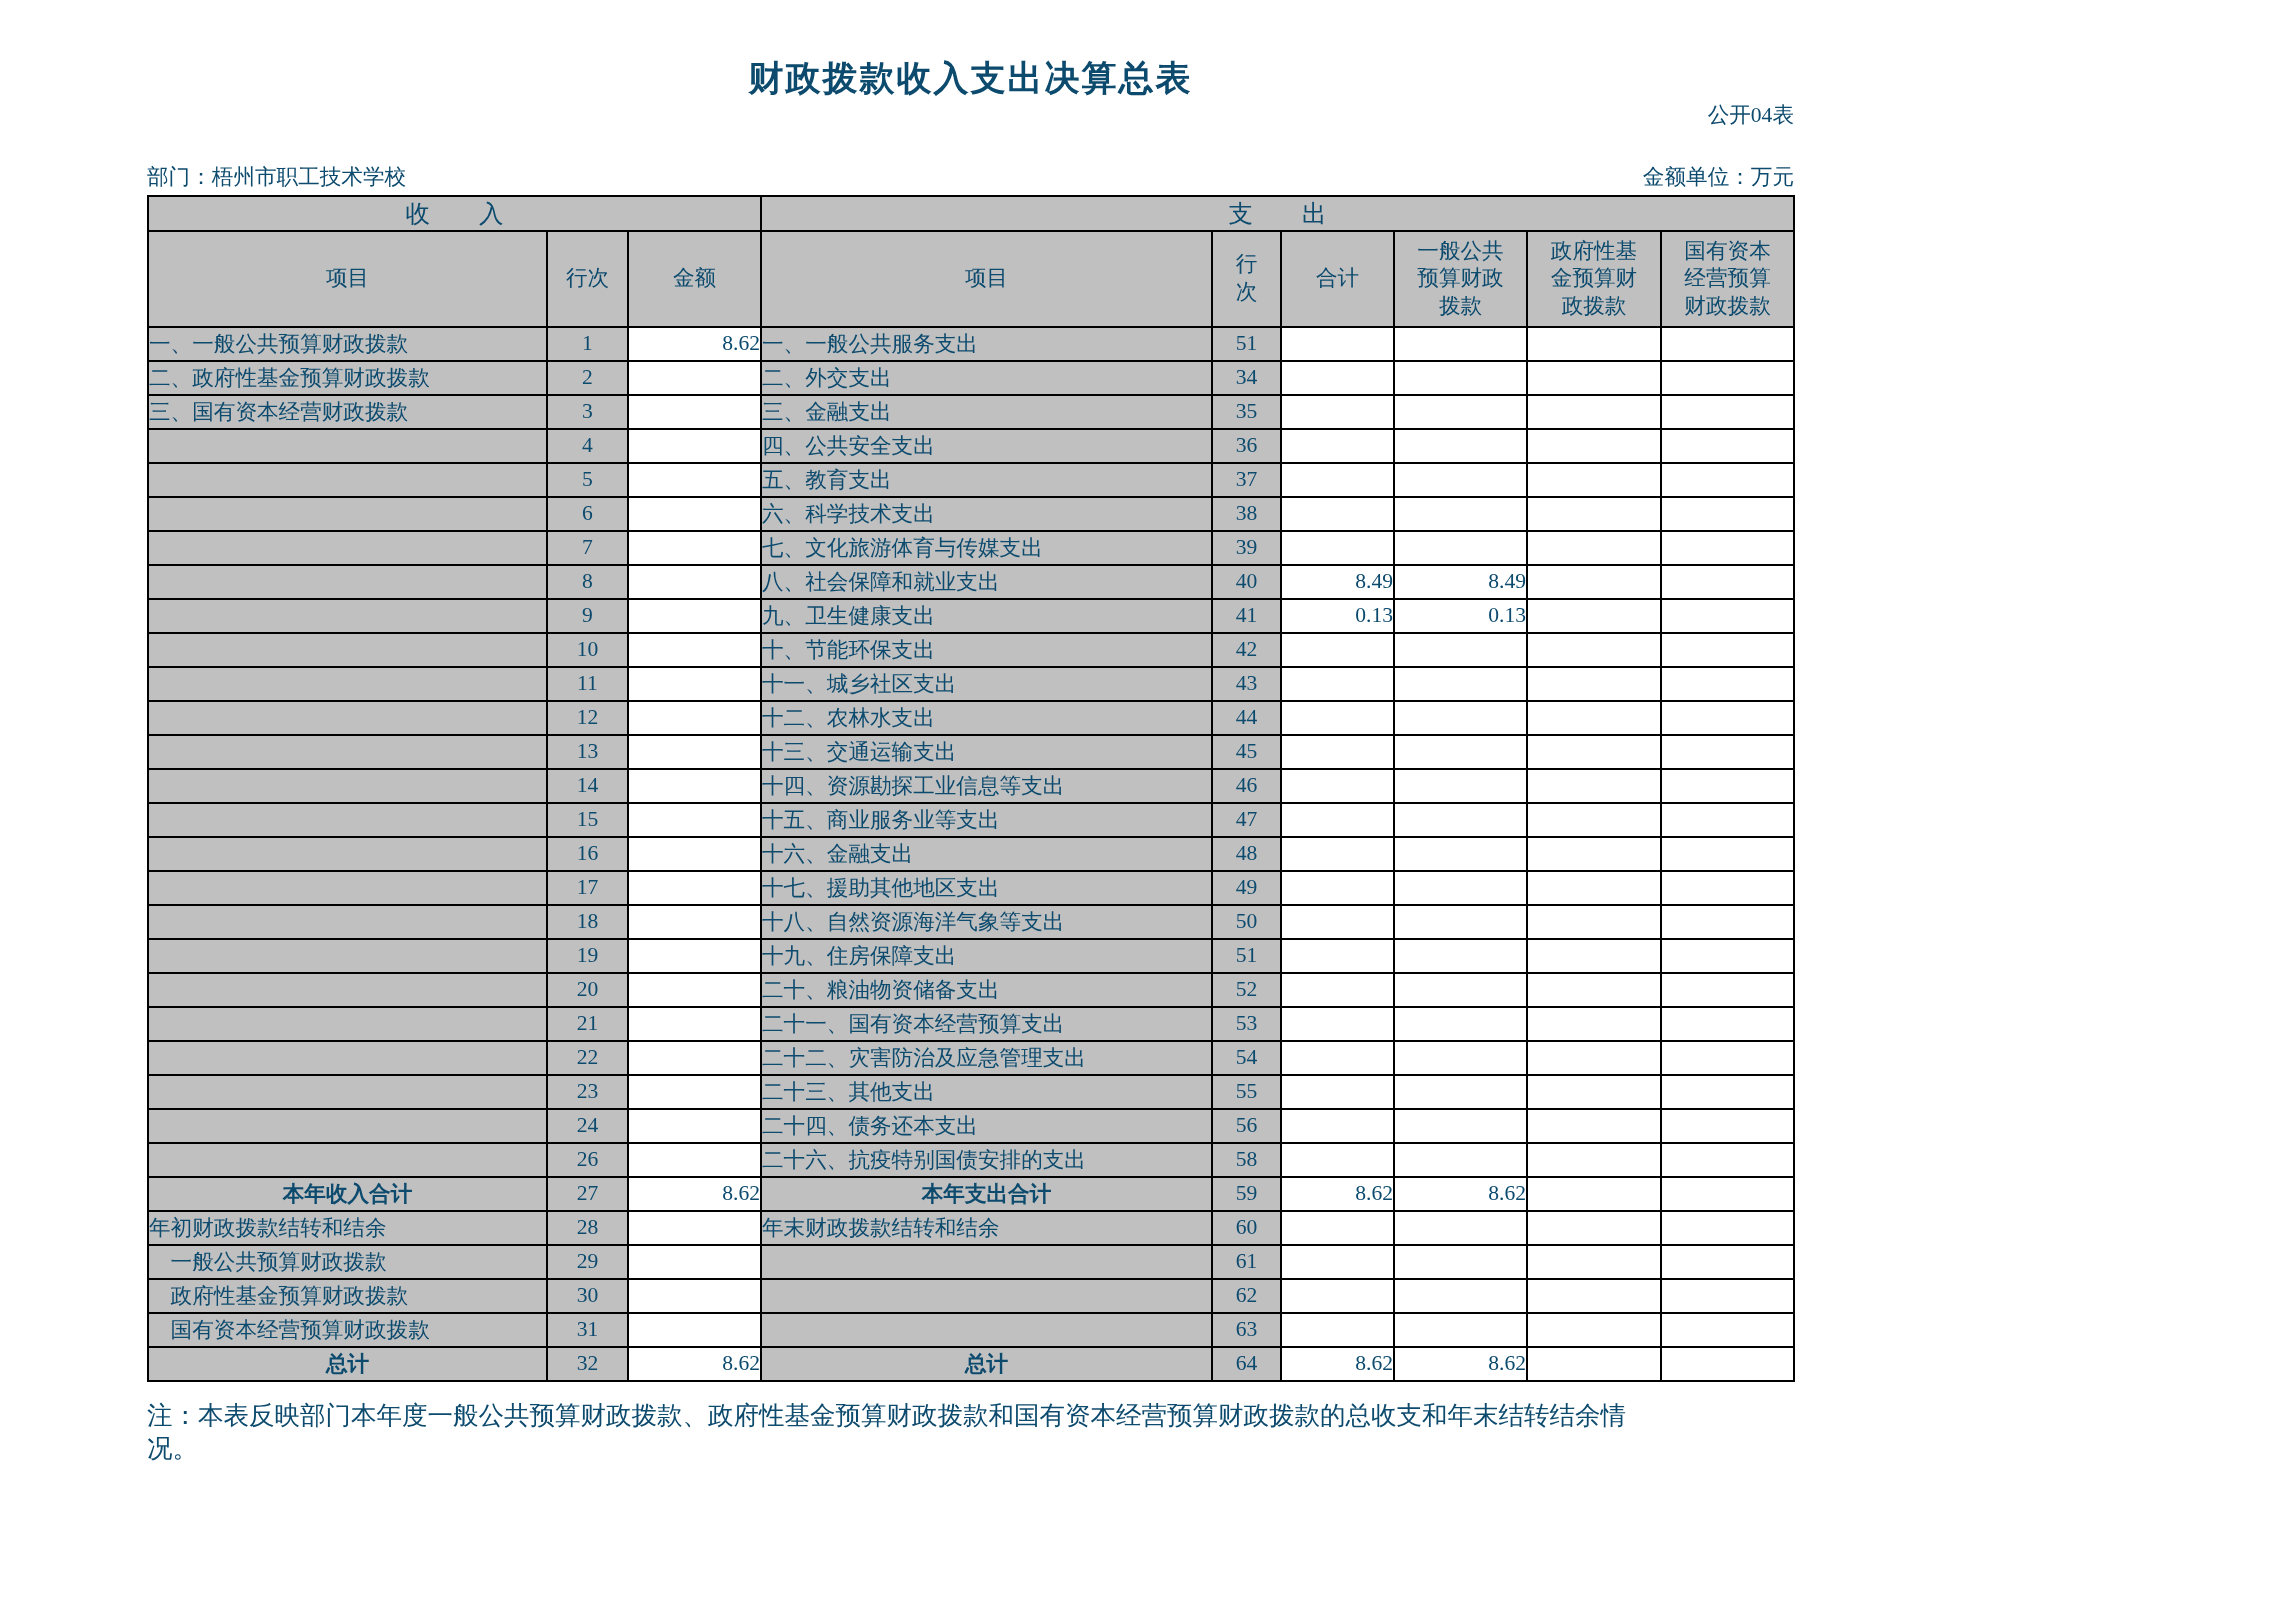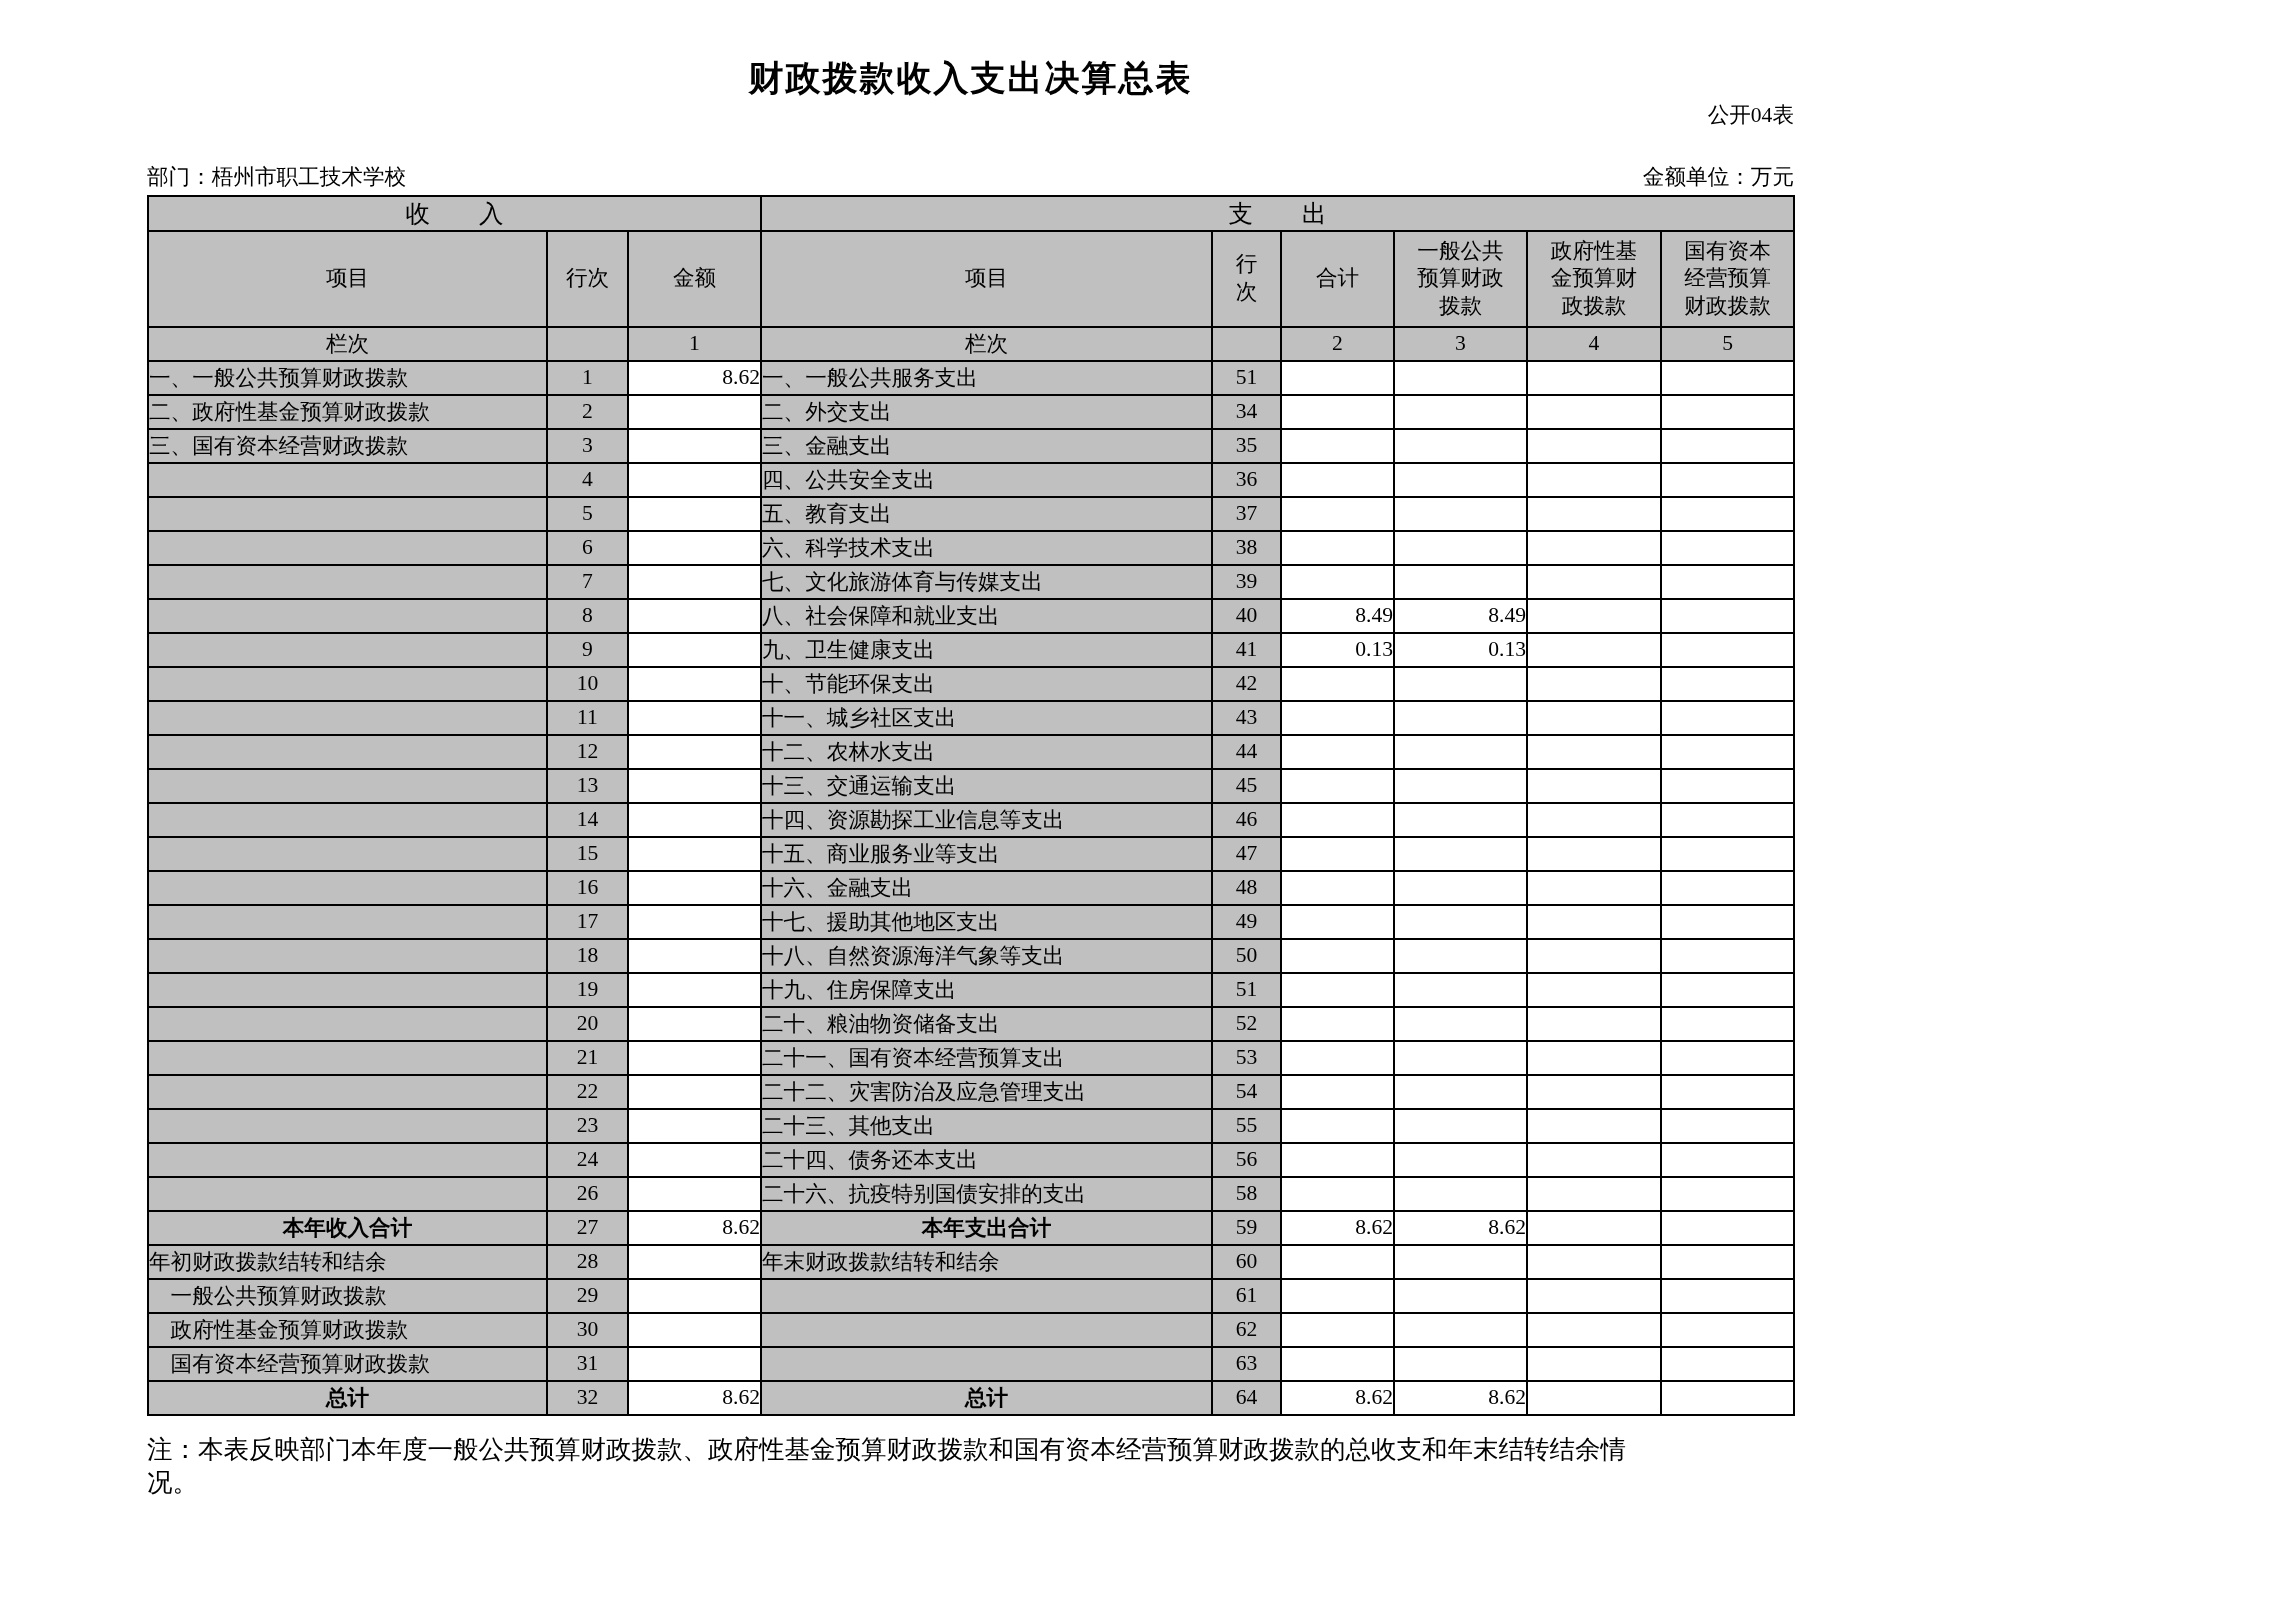--- a/index.html
+++ b/index.html
@@ -1,18 +1,18 @@
 <!DOCTYPE html>
 <html><head>
 <meta charset="utf-8">
 <style>
   html,body{margin:0;padding:0;background:#fff;}
   .sheet{
     position:relative;width:2293px;height:1621px;background:#ffffff;
-    font-family:"Liberation Serif","DejaVu Serif",serif;color:#000000;
+    font-family:"Liberation Serif","DejaVu Serif",serif;color:#0c4a6e;
     overflow:hidden;
   }
   .doc{position:absolute;left:147px;top:55px;width:1647px;}
   .title{text-align:center;font-size:35px;font-weight:bold;line-height:47px;letter-spacing:2px;}
   .form-code{text-align:right;font-size:21.6px;line-height:23.5px;margin-top:2px;}
   .meta-row{display:flex;justify-content:space-between;font-size:21.6px;line-height:26.5px;margin-top:36px;}
   table.budget{
     border-collapse:collapse;table-layout:fixed;width:1647px;margin-top:4.9px;
     border:2.9px solid #000;
   }
@@ -69,31 +69,20 @@
           <td class="g">项目</td>
           <td class="g">行次</td>
           <td class="g">金额</td>
           <td class="g exl">项目</td>
           <td class="g">行次</td>
           <td class="g">合计</td>
           <td class="g">一般公共预算财政拨款</td>
           <td class="g">政府性基金预算财政拨款</td>
           <td class="g">国有资本经营预算财政拨款</td>
         </tr>
-        <tr class="r-lanci">
-          <td class="g">栏次</td>
-          <td class="g"></td>
-          <td class="g">1</td>
-          <td class="g exl">栏次</td>
-          <td class="g"></td>
-          <td class="g">2</td>
-          <td class="g">3</td>
-          <td class="g">4</td>
-          <td class="g">5</td>
-        </tr>
       </thead>
       <tbody>
           <tr class="r-d">
             <td class="g item">一、一般公共预算财政拨款</td>
             <td class="g ctr">1</td>
             <td class="w num">8.62</td>
             <td class="g item exl">一、一般公共服务支出</td>
             <td class="g ctr">51</td>
             <td class="w num"></td>
             <td class="w num"></td>

